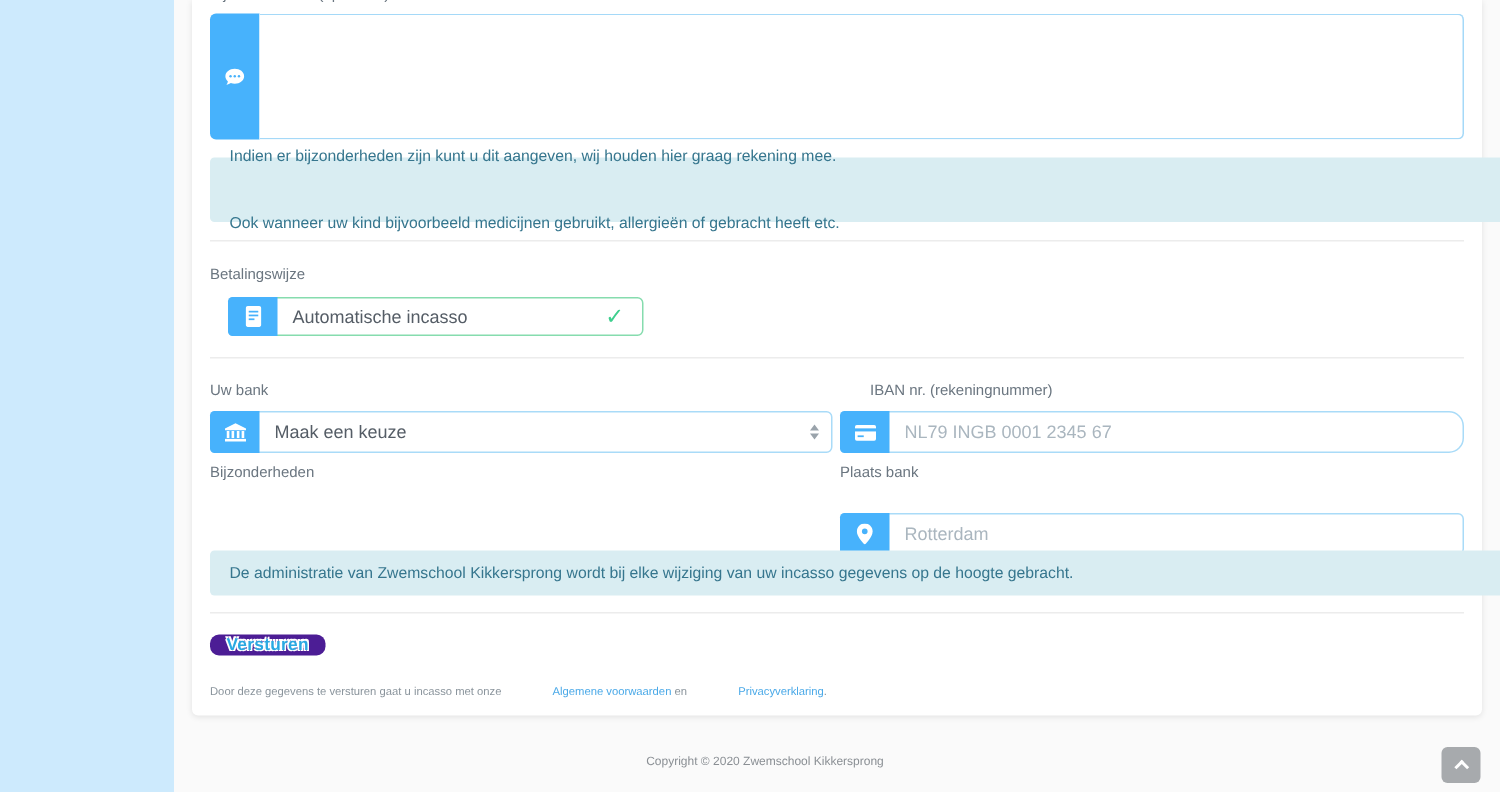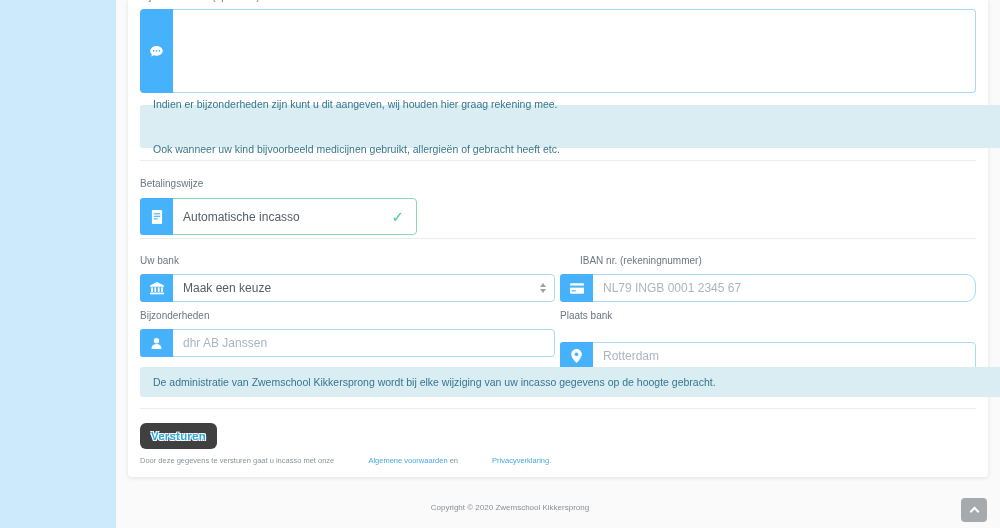--- a/index.html
+++ b/index.html
@@ -77,22 +77,22 @@
     color:#36768e; font-size:10.5px;
     display:flex; flex-direction:column; justify-content:center;
     padding:0 13px; line-height:17px;gap:28px;
   }
   .hr { position:absolute; left:12px; width:836px; height:0;
     border-top:1px solid #ececec; }
   .field-label {
     position:absolute; font-size:10px; color:#6b7680; white-space:nowrap;
   }
   .submit-btn {
-    position:absolute; left:12px; top:423px; height:26px;
-    background:#404040; border:none; border-radius:6px;
+    position:absolute; left:12px; top:423px; height:14px;
+    background:#4c1d95; border:none; border-radius:6px;
     padding:0 11px; cursor:pointer;
     font-family:inherit; font-size:11.5px; font-weight:bold;
     color:#2aa9e2; letter-spacing:0.2px;
     text-shadow:-1px -1px 0 #fff, 1px -1px 0 #fff, -1px 1px 0 #fff, 1px 1px 0 #fff;
   }
   .terms {
     position:absolute; left:12px; top:456px;
     font-size:7.5px; color:#8a949c; white-space:nowrap;
   }
   .terms a { color:#4aa9e8; text-decoration:none;margin-left:32px; }
@@ -134,21 +134,21 @@
   </div>
 
   <div class="info-box" style="top:105px; height:43px;">
     <span>Indien er bijzonderheden zijn kunt u dit aangeven, wij houden hier graag rekening mee.</span>
     <span>Ook wanneer uw kind bijvoorbeeld medicijnen gebruikt, allergieën of gebracht heeft etc.</span>
   </div>
 
   <div class="hr" style="top:160px;"></div>
 
   <div class="field-label" style="left:12px; top:178px;">Betalingswijze</div>
-  <div class="field valid" style="left:12px; top:198px; width:277px; height:37px;">
+  <div class="field valid" style="left:24px; top:198px; width:277px; height:26px;">
     <div class="icon-block">
       <svg class="icon-svg" width="12" height="14" viewBox="0 0 18 22">
         <path fill="#ffffff" d="M3 0h12c1.1 0 2 .9 2 2v18c0 1.1-.9 2-2 2H3c-1.1 0-2-.9-2-2V2C1 .9 1.9 0 3 0z"></path>
         <rect x="4" y="5" width="10" height="1.8" fill="#47b2fc"></rect>
         <rect x="4" y="9" width="10" height="1.8" fill="#47b2fc"></rect>
         <rect x="4" y="13" width="6" height="1.8" fill="#47b2fc"></rect>
       </svg>
     </div>
     <div class="value-text">Automatische incasso</div>
     <div class="check-glyph">✓</div>
@@ -181,29 +181,20 @@
       <svg class="icon-svg" width="14" height="11" viewBox="0 0 24 18">
         <rect x="0" y="0" width="24" height="18" rx="2" fill="#ffffff"></rect>
         <rect x="0" y="4" width="24" height="3.5" fill="#47b2fc"></rect>
         <rect x="3" y="12" width="7" height="2" fill="#47b2fc"></rect>
       </svg>
     </div>
     <input type="text" placeholder="NL79 INGB 0001 2345 67" style="">
   </div>
 
   <div class="field-label" style="left:12px; top:310px;">Bijzonderheden</div>
-  <div class="field" style="left:12px; top:329px; width:415px; height:28px;">
-    <div class="icon-block">
-      <svg class="icon-svg" width="13" height="13" viewBox="0 0 24 24">
-        <circle cx="12" cy="7" r="5" fill="#ffffff"></circle>
-        <path fill="#ffffff" d="M12 13c-5 0-9 3-9 7v2h18v-2c0-4-4-7-9-7z"></path>
-      </svg>
-    </div>
-    <input type="text" placeholder="dhr AB Janssen" style="">
-  </div>
 
   <div class="field-label" style="left:432px; top:310px;">Plaats bank</div>
   <div class="field" style="left:432px; top:342px; width:416px; height:28px;">
     <div class="icon-block">
       <svg class="icon-svg" width="11" height="14" viewBox="0 0 18 24">
         <path fill="#ffffff" d="M9 0C4 0 0 4 0 9c0 6.6 9 15 9 15s9-8.4 9-15c0-5-4-9-9-9z"></path>
         <circle cx="9" cy="9" r="3.2" fill="#47b2fc"></circle>
       </svg>
     </div>
     <input type="text" placeholder="Rotterdam" style="">

